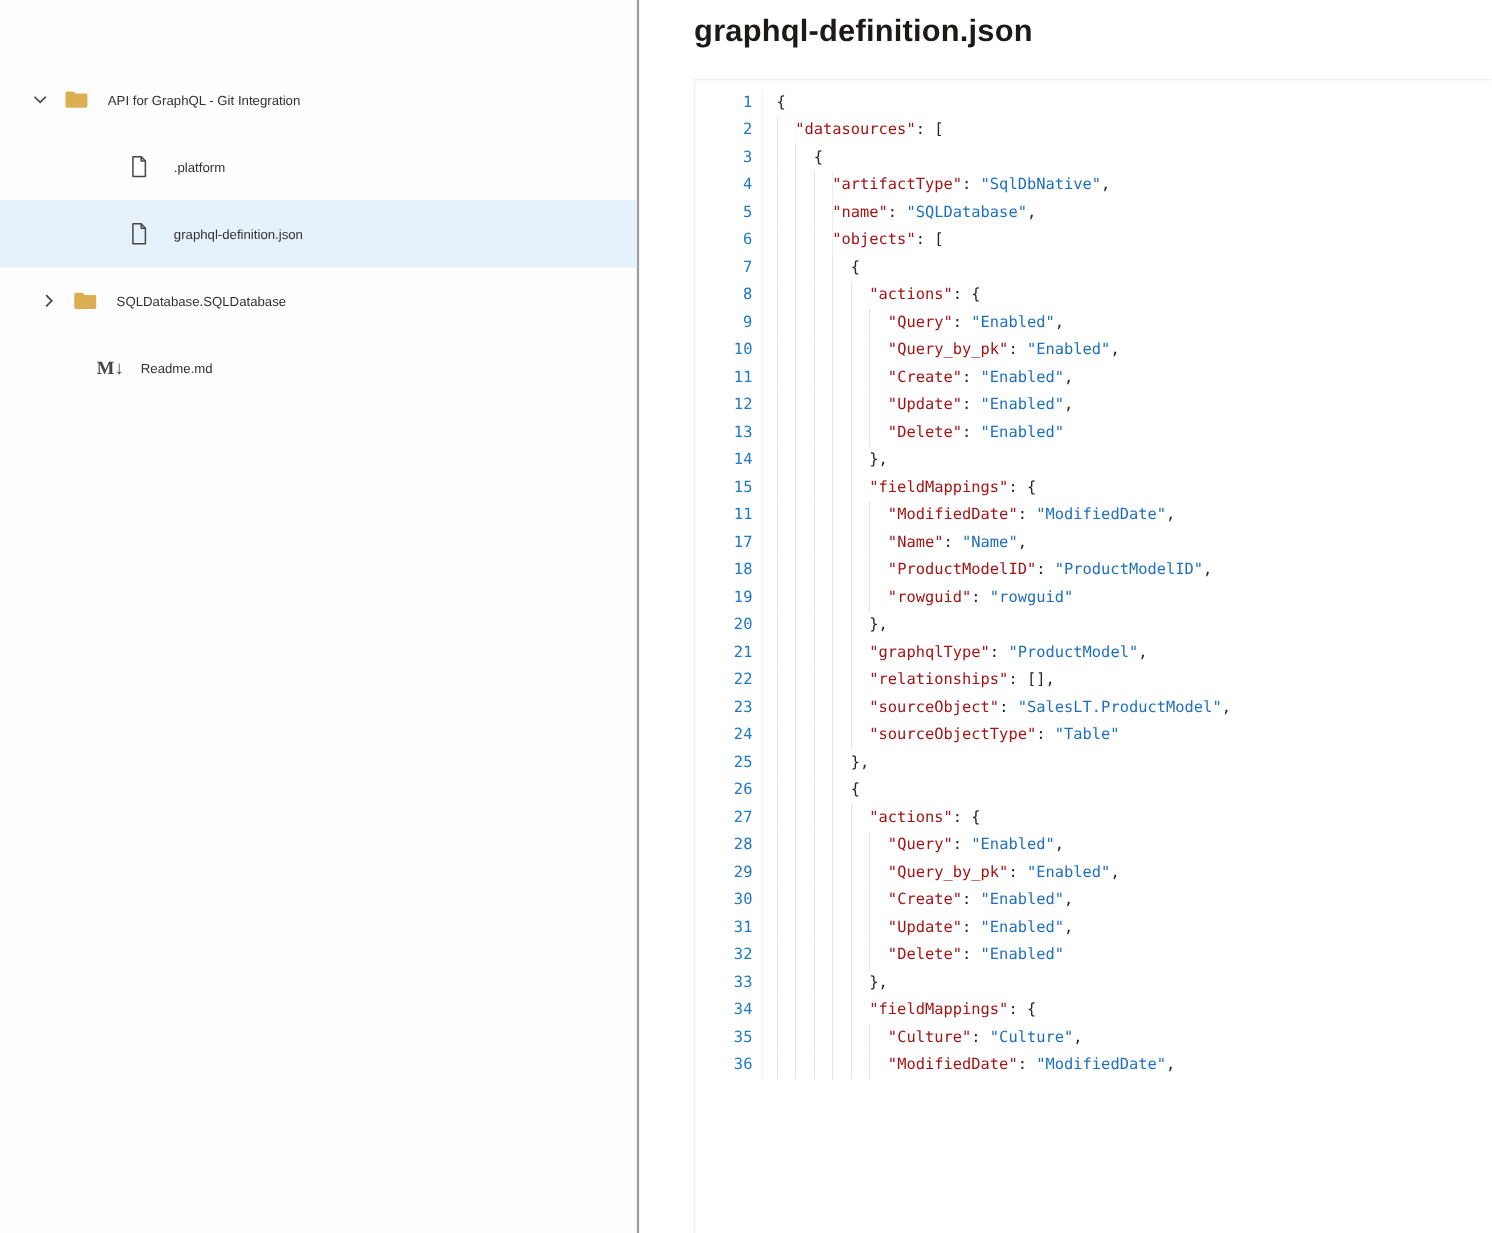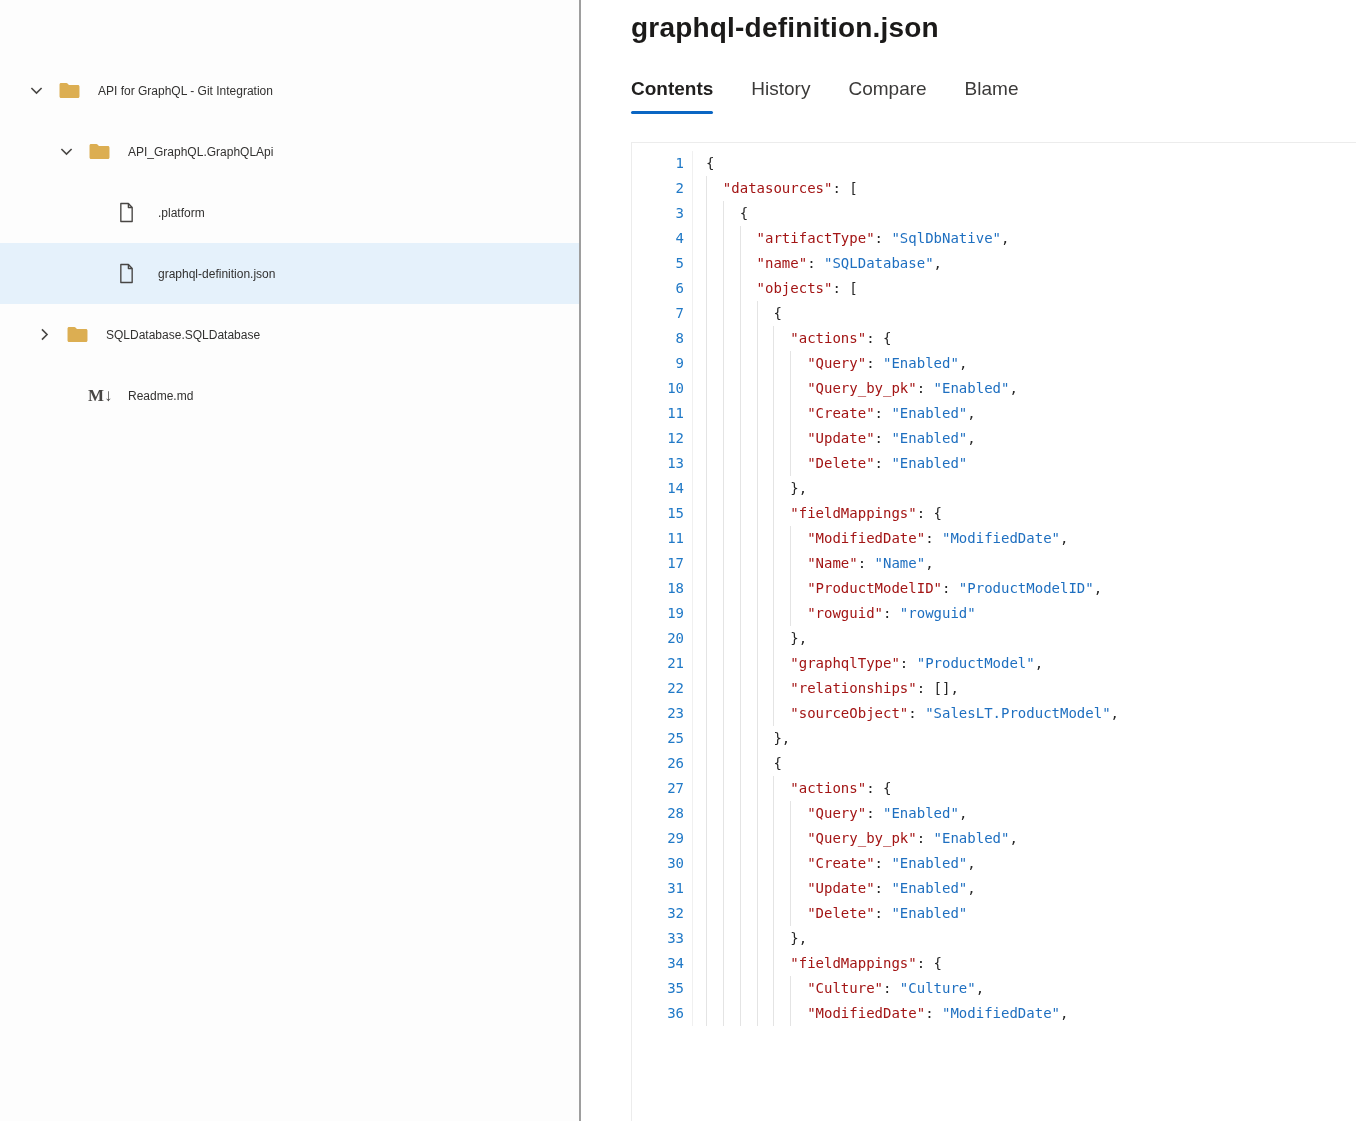--- a/index.html
+++ b/index.html
@@ -59,33 +59,20 @@
               <path d="M3.2 5.6 8 10.4l4.8-4.8" fill="none" stroke="#484644" stroke-width="1.5"></path>
             </svg>
           </span>
           <span class="tree-icon">
             <svg width="23" height="19" viewBox="0 0 24 20">
               <path d="M1.5 3.8c0-.9.7-1.6 1.6-1.6h5.6c.5 0 .9.2 1.2.5l1.5 1.6h9.5c.9 0 1.6.7 1.6 1.6v10.3c0 .9-.7 1.6-1.6 1.6H3.1c-.9 0-1.6-.7-1.6-1.6z" style="fill:var(--folder_icon,#dcae52)"></path>
             </svg>
           </span>
           <span class="tree-label">API for GraphQL - Git Integration</span>
         </div>
-        <div class="tree-row" style="padding-left: 58px;">
-          <span class="chevron-slot">
-            <svg width="17" height="17" viewBox="0 0 16 16">
-              <path d="M3.2 5.6 8 10.4l4.8-4.8" fill="none" stroke="#484644" stroke-width="1.5"></path>
-            </svg>
-          </span>
-          <span class="tree-icon">
-            <svg width="23" height="19" viewBox="0 0 24 20">
-              <path d="M1.5 3.8c0-.9.7-1.6 1.6-1.6h5.6c.5 0 .9.2 1.2.5l1.5 1.6h9.5c.9 0 1.6.7 1.6 1.6v10.3c0 .9-.7 1.6-1.6 1.6H3.1c-.9 0-1.6-.7-1.6-1.6z" style="fill:var(--folder_icon,#dcae52)"></path>
-            </svg>
-          </span>
-          <span class="tree-label">API_GraphQL.GraphQLApi</span>
-        </div>
         <div class="tree-row" style="padding-left: 88px;">
           <span class="chevron-slot"></span>
           <span class="tree-icon">
             <svg width="17" height="21" viewBox="0 0 16 20">
               <path d="M2.6 1.4h7.2l3.6 3.8v13.4H2.6z" fill="none" stroke="#484644" stroke-width="1.3" stroke-linejoin="round"></path>
               <path d="M9.8 1.4v3.8h3.6" fill="none" stroke="#484644" stroke-width="1.3" stroke-linejoin="round"></path>
             </svg>
           </span>
           <span class="tree-label">.platform</span>
         </div>
@@ -117,26 +104,20 @@
           <span class="tree-icon">
             <span class="md-glyph">M↓</span>
           </span>
           <span class="tree-label">Readme.md</span>
         </div>
       </div>
   </aside>
 
   <main class="main">
     <h1 class="page-title">graphql-definition.json</h1>
-    <nav class="tab-bar">
-        <div class="tab active">Contents</div>
-        <div class="tab">History</div>
-        <div class="tab">Compare</div>
-        <div class="tab">Blame</div>
-      </nav>
     <div class="code-viewer">
       <div class="code-lines">
           <div class="code-line">
             <span class="line-number">1</span>
             <span class="line-content"><span class="tok-p">{</span></span>
           </div>
           <div class="code-line">
             <span class="line-number">2</span>
             <span class="line-content"><span class="indent-guides" style="width: 2ch;"></span><span class="tok-k">"datasources"</span><span class="tok-p">: [</span></span>
           </div>
@@ -218,20 +199,24 @@
           </div>
           <div class="code-line">
             <span class="line-number">22</span>
             <span class="line-content"><span class="indent-guides" style="width: 10ch;"></span><span class="tok-k">"relationships"</span><span class="tok-p">: [],</span></span>
           </div>
           <div class="code-line">
             <span class="line-number">23</span>
             <span class="line-content"><span class="indent-guides" style="width: 10ch;"></span><span class="tok-k">"sourceObject"</span><span class="tok-p">: </span><span class="tok-v">"SalesLT.ProductModel"</span><span class="tok-p">,</span></span>
           </div>
           <div class="code-line">
+            <span class="line-number">24</span>
+            <span class="line-content"><span class="indent-guides" style="width: 10ch;"></span><span class="tok-k">"sourceObjectType"</span><span class="tok-p">: </span><span class="tok-v">"Table"</span></span>
+          </div>
+          <div class="code-line">
             <span class="line-number">25</span>
             <span class="line-content"><span class="indent-guides" style="width: 8ch;"></span><span class="tok-p">},</span></span>
           </div>
           <div class="code-line">
             <span class="line-number">26</span>
             <span class="line-content"><span class="indent-guides" style="width: 8ch;"></span><span class="tok-p">{</span></span>
           </div>
           <div class="code-line">
             <span class="line-number">27</span>
             <span class="line-content"><span class="indent-guides" style="width: 10ch;"></span><span class="tok-k">"actions"</span><span class="tok-p">: {</span></span>

